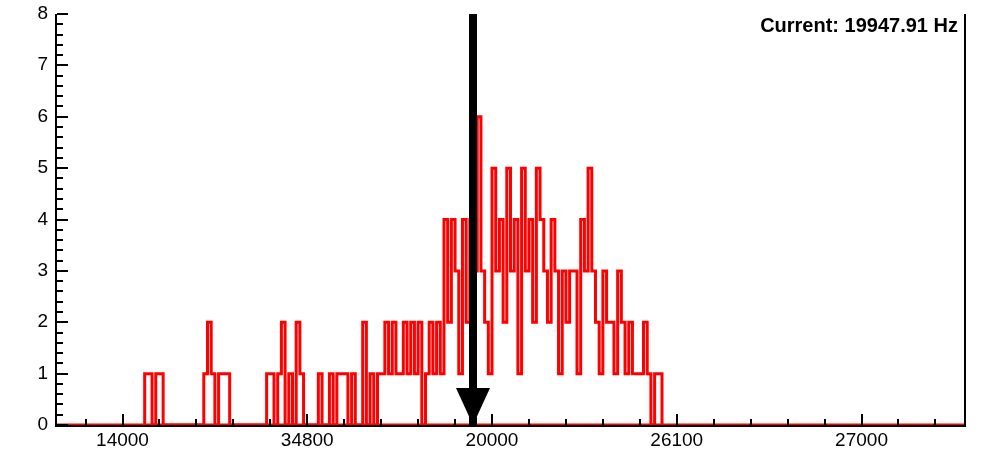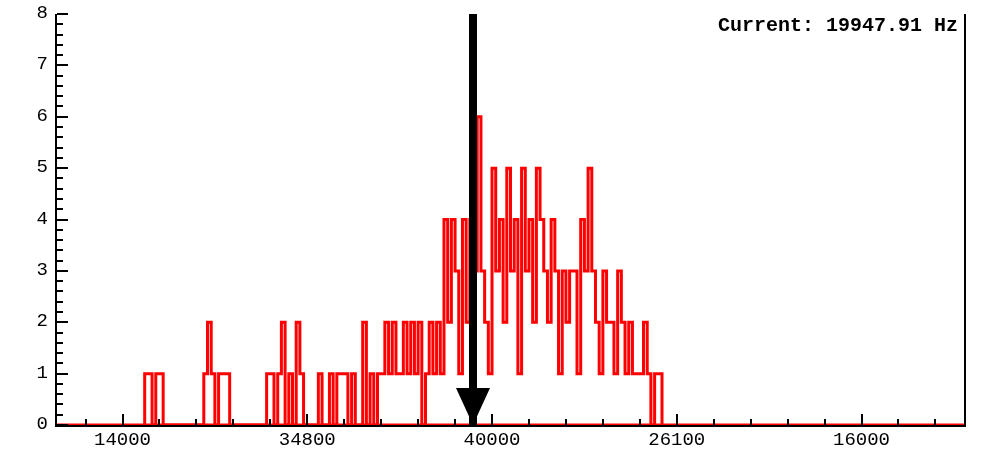--- a/index.html
+++ b/index.html
@@ -1,18 +1,18 @@
 <!DOCTYPE html>
 <html><head>
 <meta charset="utf-8">
 <style>
   html,body{margin:0;padding:0;background:#fff;}
   body{width:996px;height:472px;overflow:hidden;
        font-family:"Liberation Sans",sans-serif;}
-  #canvas{position:relative;width:996px;height:472px;background:#fff;font-family:Liberation Mono, monospace;}
+  #canvas{position:relative;width:996px;height:472px;background:#fff;}
 
   .frame-line{position:absolute;background:#000;}
   .axis-x{left:55px;top:425px;width:911px;height:2px;}
   .axis-y{left:55px;top:14px;width:2px;height:413px;}
   .frame-right{left:964px;top:14px;width:2px;height:413px;}
 
   .tick{position:absolute;background:#000;}
   .tick-x-major{width:2px;height:11px;top:414px;}
   .tick-x-minor{width:2px;height:6px;top:419px;}
   .tick-y-major{height:2px;width:11px;left:57px;}
@@ -79,25 +79,25 @@
       <div class="tick tick-x-minor" style="left: 786.634px;"></div>
       <div class="tick tick-x-minor" style="left: 823.585px;"></div>
       <div class="tick tick-x-minor" style="left: 860.537px;"></div>
       <div class="tick tick-x-minor" style="left: 897.488px;"></div>
       <div class="tick tick-x-minor" style="left: 934.439px;"></div>
       <div class="tick tick-x-major" style="left: 121.512px;"></div>
       <div class="xlabel" style="left: 52.5122px;">14000</div>
       <div class="tick tick-x-major" style="left: 306.268px;"></div>
       <div class="xlabel" style="left: 237.268px;">34800</div>
       <div class="tick tick-x-major" style="left: 491.024px;"></div>
-      <div class="xlabel" style="left: 422.024px;">40000</div>
+      <div class="xlabel" style="left: 422.024px;">20000</div>
       <div class="tick tick-x-major" style="left: 675.78px;"></div>
       <div class="xlabel" style="left: 606.78px;">26100</div>
       <div class="tick tick-x-major" style="left: 860.537px;"></div>
-      <div class="xlabel" style="left: 791.537px;">16000</div>
+      <div class="xlabel" style="left: 791.537px;">27000</div>
       <div class="tick tick-y-minor" style="top: 413.725px;"></div>
       <div class="tick tick-y-minor" style="top: 403.45px;"></div>
       <div class="tick tick-y-minor" style="top: 393.175px;"></div>
       <div class="tick tick-y-minor" style="top: 382.9px;"></div>
       <div class="tick tick-y-minor" style="top: 362.35px;"></div>
       <div class="tick tick-y-minor" style="top: 352.075px;"></div>
       <div class="tick tick-y-minor" style="top: 341.8px;"></div>
       <div class="tick tick-y-minor" style="top: 331.525px;"></div>
       <div class="tick tick-y-minor" style="top: 310.975px;"></div>
       <div class="tick tick-y-minor" style="top: 300.7px;"></div>

